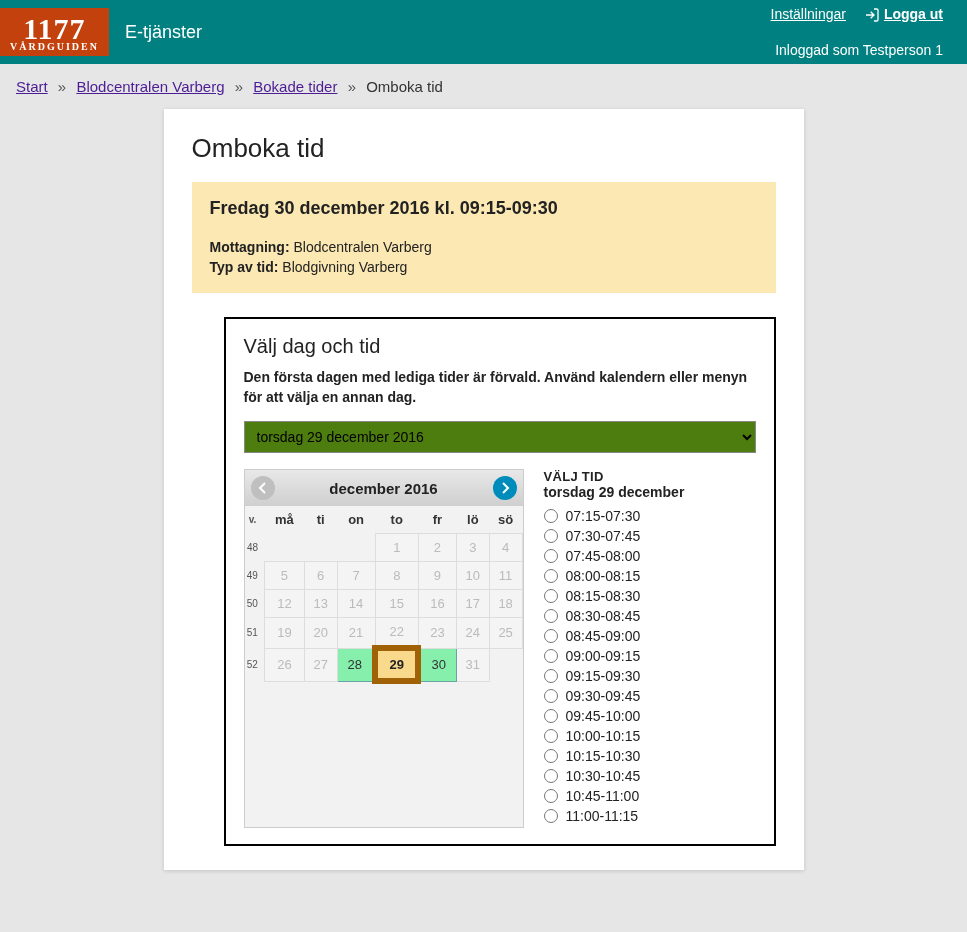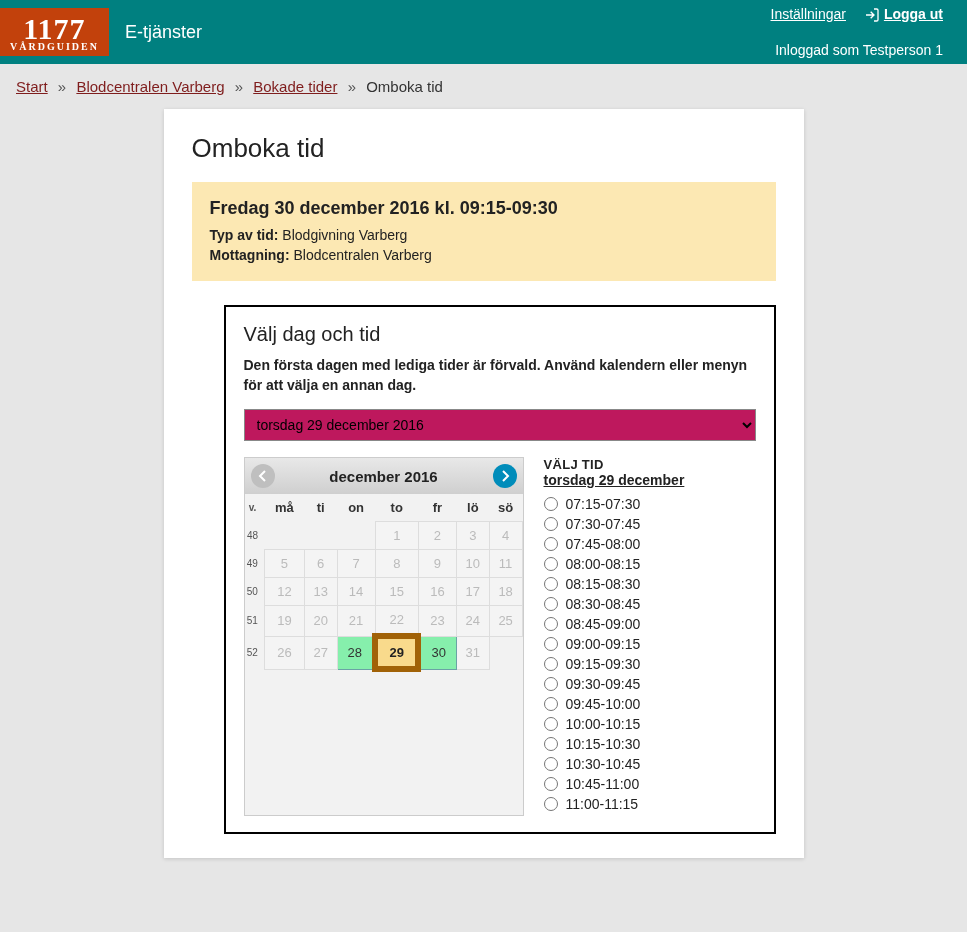--- a/index.html
+++ b/index.html
@@ -39,21 +39,21 @@
   .header-right a { color: #fff; text-decoration: underline; cursor: pointer; }
   .header-right .link-gap { display: inline-flex; align-items: flex-start; margin-left: 14px; font-weight: bold; }
   .logout-icon svg { width: 16px; height: 16px; vertical-align: middle; margin-right: 4px; fill: none; stroke: #fff; stroke-width: 2; }
 
   
   .breadcrumb {
     padding: 14px 16px;
     font-size: 15px;
     color: #333;
   }
-  .breadcrumb a { color: #7f1d1d; text-decoration: underline; cursor: pointer; }
+  .breadcrumb a { color: #4c1d95; text-decoration: underline; cursor: pointer; }
   .breadcrumb .sep { margin: 0 6px; color: #555; }
 
   
   .card {
     background: #fff;
     width: 640px;
     margin: 0 auto 24px auto;
     box-shadow: 0 1px 4px rgba(0,0,0,0.15);
     padding: 24px 28px;
   }
@@ -63,21 +63,21 @@
     margin-bottom: 18px;
   }
   .info-box {
     background: #fce8b3;
     padding: 16px 18px 18px 18px;
     margin-bottom: 24px;
   }
   .info-box .title {
     font-size: 18px;
     font-weight: bold;
-    margin-bottom: 8px;
+    margin-bottom: 20px;
   }
   .info-box .row { font-size: 14px; margin-top: 4px; }
   .info-box .row .lbl { font-weight: bold; }
 
   
   .select-box {
     border: 2px solid #000;
     padding: 16px 18px;
     margin-left: 32px;
   }
@@ -90,21 +90,21 @@
     font-size: 14px;
     font-weight: bold;
     margin-bottom: 14px;
     line-height: 1.4;
   }
   .date-select {
     width: 100%;
     font-size: 14px;
     padding: 6px 8px;
     border: 1px solid #888;
-    background: #be185d;
+    background: #4d7c0f;
     margin-bottom: 16px;
   }
 
   .picker-cols { display: flex; gap: 20px; }
 
   
   .calendar {
     background: #f2f2f2;
     border: 1px solid #ccc;
     width: 280px;
@@ -165,21 +165,20 @@
   .time-col .heading {
     font-weight: bold;
     font-size: 13px;
     text-transform: uppercase;
     letter-spacing: .3px;
   }
   .time-col .sub {
     font-weight: bold;
     font-size: 14px;
     margin-bottom: 8px;
-    text-decoration: underline;
   }
   .time-list label {
     display: flex;
     align-items: center;
     gap: 8px;
     font-size: 14px;
     margin: 4px 0;
     cursor: pointer;
   }
   .time-list input[type=radio] {
@@ -222,26 +221,26 @@
   <span class="sep">»</span>
   <span>Omboka tid</span>
 </div>
 
 <div class="card">
   <h1>Omboka tid</h1>
 
   <div class="info-box">
     <div class="title">Fredag 30 december 2016 kl. 09:15-09:30</div>
     <div class="row">
+      <span class="lbl">Mottagning:</span>
+      <span>Blodcentralen Varberg</span>
+    </div>
+    <div class="row">
       <span class="lbl">Typ av tid:</span>
       <span>Blodgivning Varberg</span>
-    </div>
-    <div class="row">
-      <span class="lbl">Mottagning:</span>
-      <span>Blodcentralen Varberg</span>
     </div>
   </div>
 
   <div class="select-box">
     <h2>Välj dag och tid</h2>
     <p class="intro">Den första dagen med lediga tider är förvald. Använd kalendern eller menyn för att välja en annan dag.</p>
 
     <select class="date-select">
       <option>torsdag 29 december 2016</option>
     </select>

